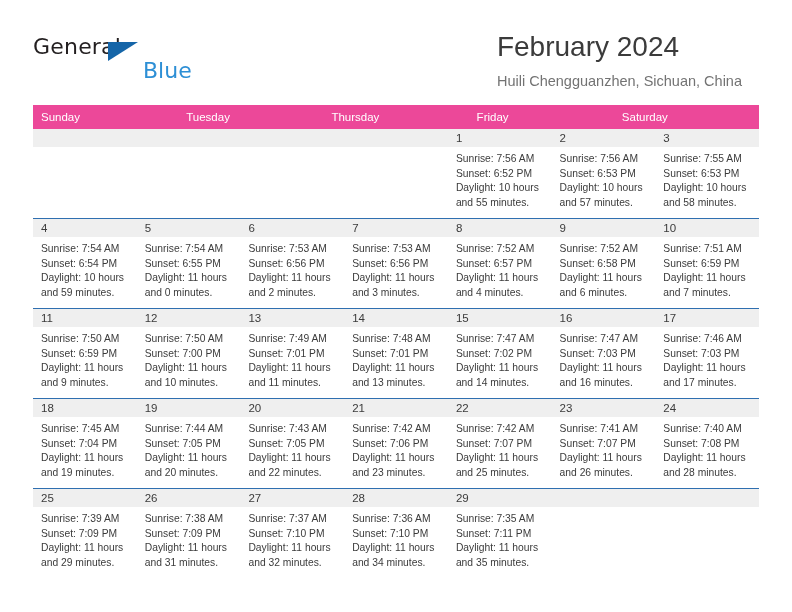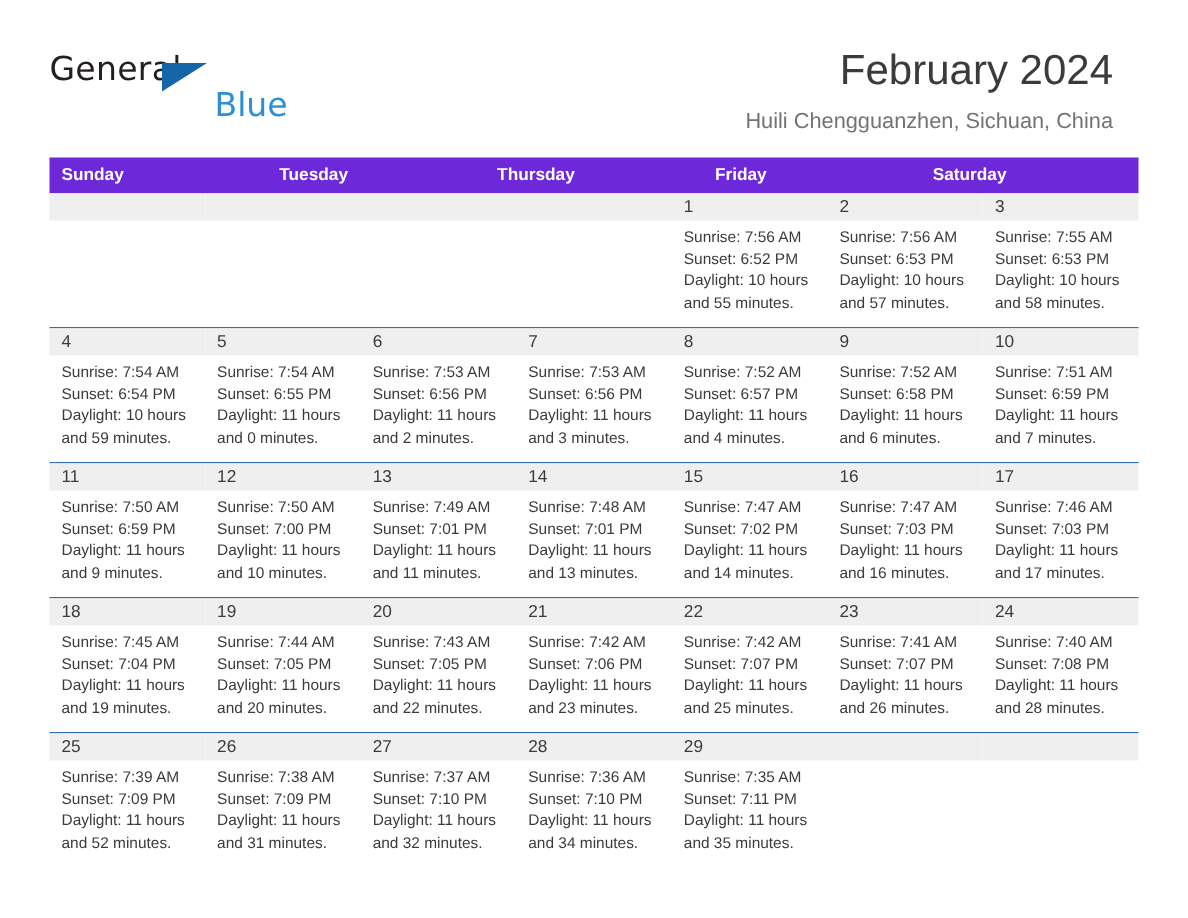--- a/index.html
+++ b/index.html
@@ -67,21 +67,21 @@
     font-family: "DejaVu Sans", sans-serif;
     font-weight: 400;
     line-height: 26px;
     margin-left: 48px;
   }
 
   .titles {
     position: absolute;
     right: 0;
     top: 0;
-    text-align: right;
+    text-align: left;
   }
   .month-title {
     font-size: 28px;
     font-weight: 400;
     color: #3b3b3b;
     line-height: 34px;
     white-space: nowrap;
   }
   .location-title {
     font-size: 14.5px;
@@ -95,22 +95,21 @@
   
   .calendar {
     position: absolute;
     left: 33px;
     top: 105px;
     width: 726px;
   }
 
   .weekday-row {
     display: flex;
-    background: #6d28d9;
-    font-weight: bold;
+    background: #ec4899;
   }
   .weekday {
     flex: 1 1 0;
     box-sizing: border-box;
     padding: 4px 0 4px 8px;
     color: #ffffff;
     font-size: 11.5px;
     line-height: 16px;
     white-space: nowrap;
   }
@@ -441,21 +440,21 @@
             </div>
           </div>
         </div>
         <div class="week-row">
           <div class="day-cell">
             <div class="day-head">25</div>
             <div class="day-body">
               <div class="day-line">Sunrise: 7:39 AM</div>
               <div class="day-line">Sunset: 7:09 PM</div>
               <div class="day-line">Daylight: 11 hours</div>
-              <div class="day-line">and 52 minutes.</div>
+              <div class="day-line">and 29 minutes.</div>
             </div>
           </div>
           <div class="day-cell">
             <div class="day-head">26</div>
             <div class="day-body">
               <div class="day-line">Sunrise: 7:38 AM</div>
               <div class="day-line">Sunset: 7:09 PM</div>
               <div class="day-line">Daylight: 11 hours</div>
               <div class="day-line">and 31 minutes.</div>
             </div>

